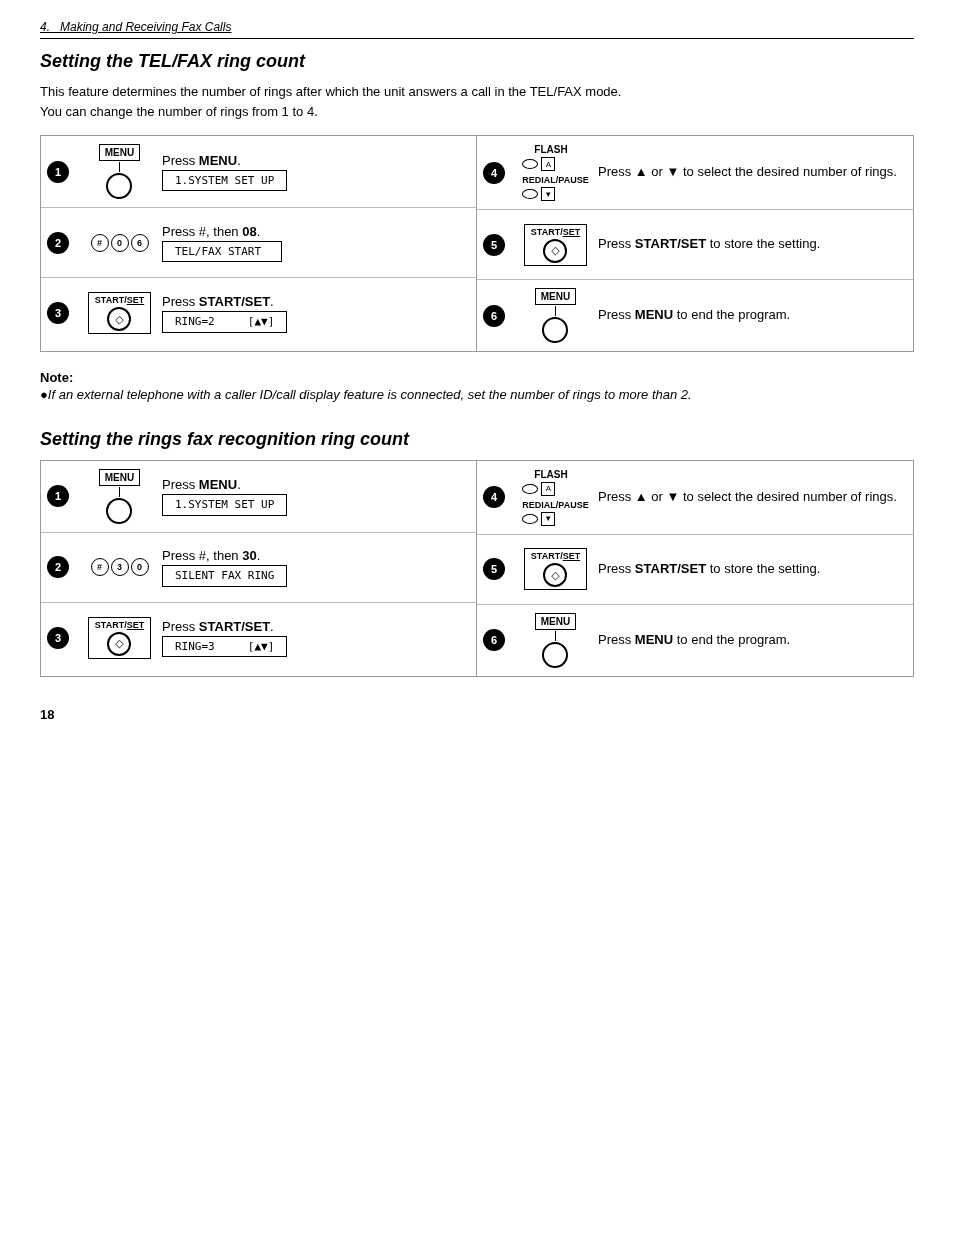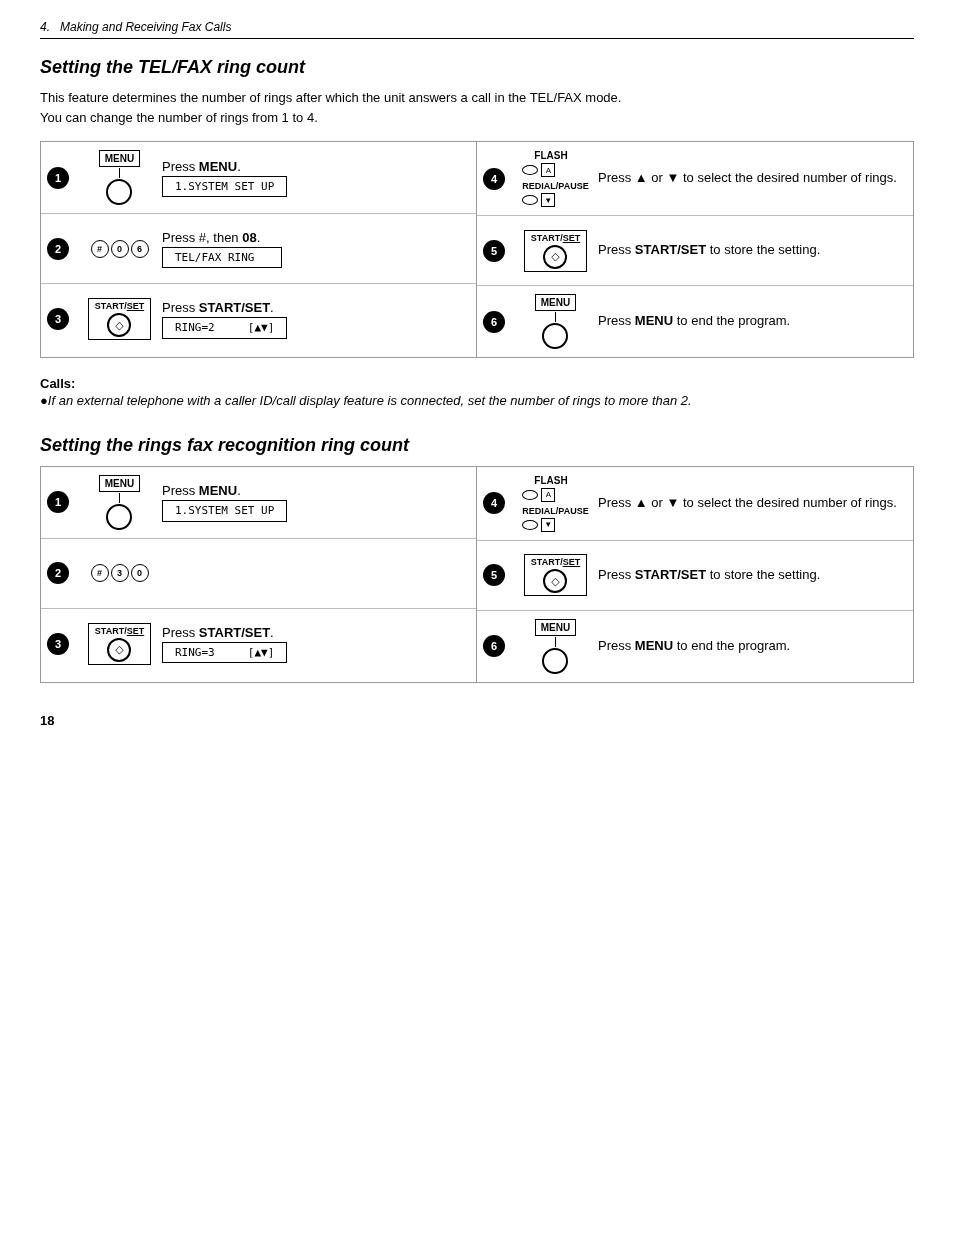--- a/index.html
+++ b/index.html
@@ -9,22 +9,23 @@
       background: #fff;
       color: #000;
       width: 954px;
       min-height: 1259px;
       padding: 20px 40px 40px 40px;
     }
     .page-header {
       font-size: 12px;
       border-bottom: 1px solid #000;
       padding-bottom: 4px;
-      margin-bottom: 18px;
+      margin-bottom: 12px;
       font-style: italic;
+      text-decoration: underline;
     }
     .section-title {
       font-size: 18px;
       font-weight: bold;
       font-style: italic;
       margin-bottom: 10px;
     }
     .section-desc {
       font-size: 13px;
       margin-bottom: 14px;
@@ -243,21 +244,21 @@
         <div class="step-num">2</div>
         <div class="step-device">
           <div class="keys-row">
             <div class="key-btn">#</div>
             <div class="key-btn">0</div>
             <div class="key-btn">6</div>
           </div>
         </div>
         <div class="step-instruction">
           Press #, then <b>08</b>.<br>
-          <div class="lcd">TEL/FAX RING</div>
+          <div class="lcd">TEL/FAX START</div>
         </div>
       </div>
 
       <div class="step-row">
         <div class="step-num">3</div>
         <div class="step-device">
           <div class="startset-device">
             <div class="startset-label">START/<span class="startset-underline">SET</span></div>
             <div class="startset-circle">◇</div>
           </div>
@@ -320,21 +321,21 @@
         </div>
         <div class="step-instruction">
           Press <b>MENU</b> to end the program.
         </div>
       </div>
     </div>
   </div>
 </div>
 
 <div class="note-section">
-  <div class="note-title">Calls:</div>
+  <div class="note-title">Note:</div>
   <div class="note-text">
     ●<span>If an external telephone with a caller ID/call display feature is connected, set the number of rings to more than 2.</span>
   </div>
 </div>
 
 <div>
   <div class="section-title">Setting the rings fax recognition ring count</div>
 
   <div class="instruction-grid">
 
@@ -357,20 +358,24 @@
 
       <div class="step-row">
         <div class="step-num">2</div>
         <div class="step-device">
           <div class="keys-row">
             <div class="key-btn">#</div>
             <div class="key-btn">3</div>
             <div class="key-btn">0</div>
           </div>
         </div>
+        <div class="step-instruction">
+          Press #, then <b>30</b>.<br>
+          <div class="lcd">SILENT FAX RING</div>
+        </div>
       </div>
 
       <div class="step-row">
         <div class="step-num">3</div>
         <div class="step-device">
           <div class="startset-device">
             <div class="startset-label">START/<span class="startset-underline">SET</span></div>
             <div class="startset-circle">◇</div>
           </div>
         </div>

